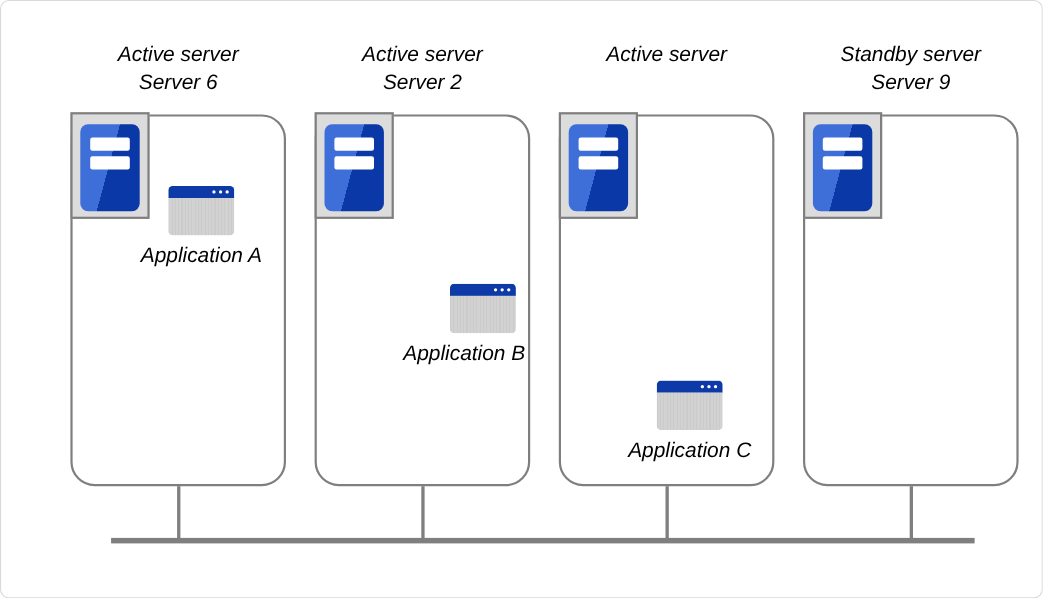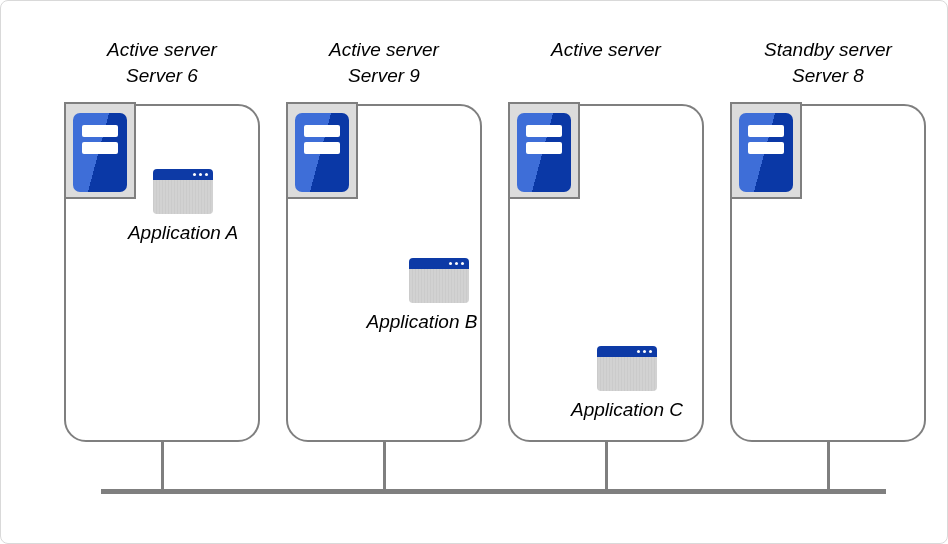--- a/index.html
+++ b/index.html
@@ -109,21 +109,21 @@
         <div class="app-body"></div>
       </div>
       <div class="app-label">Application A</div>
     </div>
     <div class="connector"></div>
   </div>
 
   <div class="server-group g2">
     <div class="server-title">
       <span>Active server</span>
-      <span>Server 9</span>
+      <span>Server 2</span>
     </div>
     <div class="server-box"></div>
     <div class="server-icon-frame">
       <div class="tower">
         <div class="bar b1"></div>
         <div class="bar b2"></div>
       </div>
     </div>
     <div class="app app-b">
       <div class="app-icon">
@@ -160,21 +160,21 @@
         <div class="app-body"></div>
       </div>
       <div class="app-label">Application C</div>
     </div>
     <div class="connector"></div>
   </div>
 
   <div class="server-group g4">
     <div class="server-title">
       <span>Standby server</span>
-      <span>Server 8</span>
+      <span>Server 9</span>
     </div>
     <div class="server-box"></div>
     <div class="server-icon-frame">
       <div class="tower">
         <div class="bar b1"></div>
         <div class="bar b2"></div>
       </div>
     </div>
     <div class="connector"></div>
   </div>

